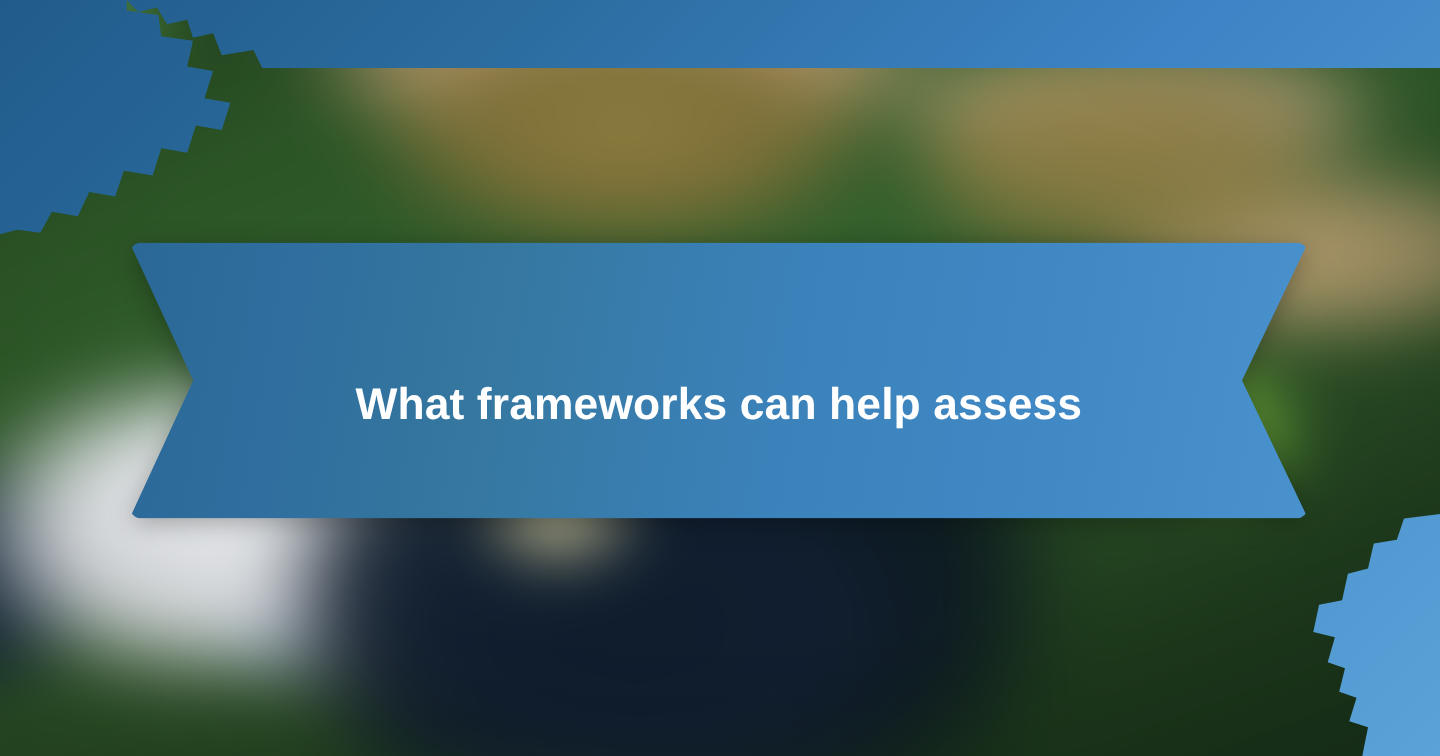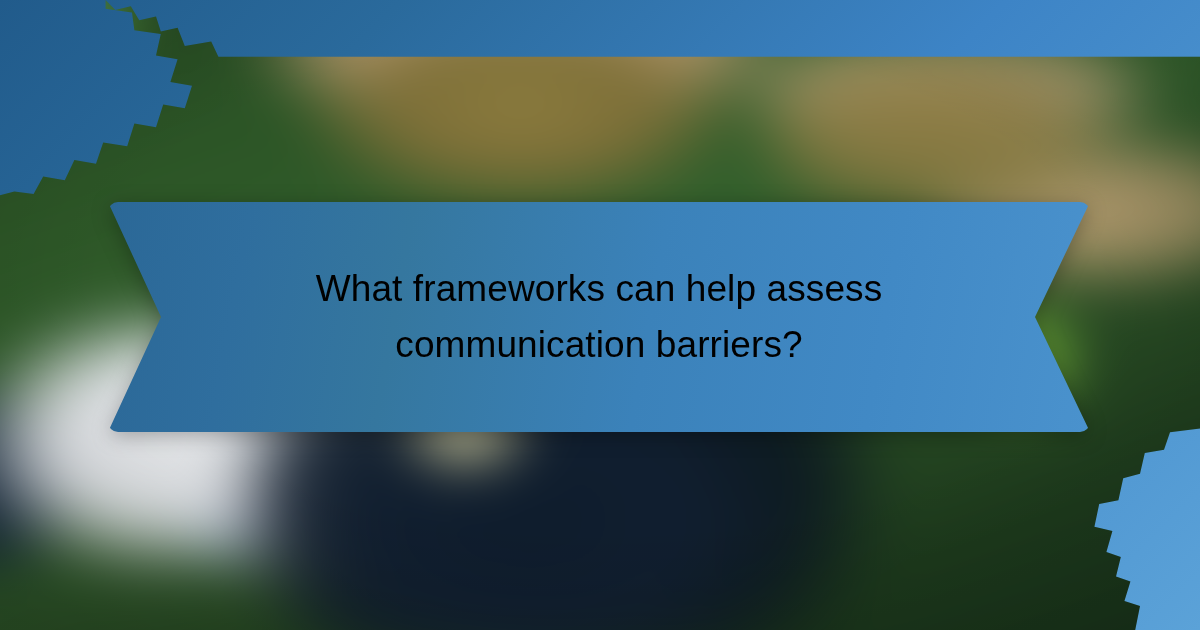--- a/index.html
+++ b/index.html
@@ -180,41 +180,41 @@
     inset: 0;
     display: flex;
     flex-direction: column;
     align-items: center;
     justify-content: center;
     padding: 0 150px;
     box-sizing: border-box;
     text-align: center;
   }
   .ribbon-line {
-    color: #000000;
+    color: #ffffff;
     font-size: 37px;
-    font-weight: 400;
+    font-weight: 700;
     line-height: 1.52;
     letter-spacing: 0.1px;
     white-space: nowrap;
+    margin-top: 40px;
   }
 </style>
 </head>
 <body>
 
 <div id="card">
 
   <div class="reveal-layer"></div>
 
   <div class="photo-layer">
     <div class="photo-inner"></div>
     <div class="photo-vignette"></div>
   </div>
 
   <div class="ribbon-wrap">
     <div class="ribbon"></div>
     <div class="ribbon-text">
       <div class="ribbon-line">What frameworks can help assess</div>
-      <div class="ribbon-line">communication barriers?</div>
     </div>
   </div>
 
 </div>
 
 </body></html>

